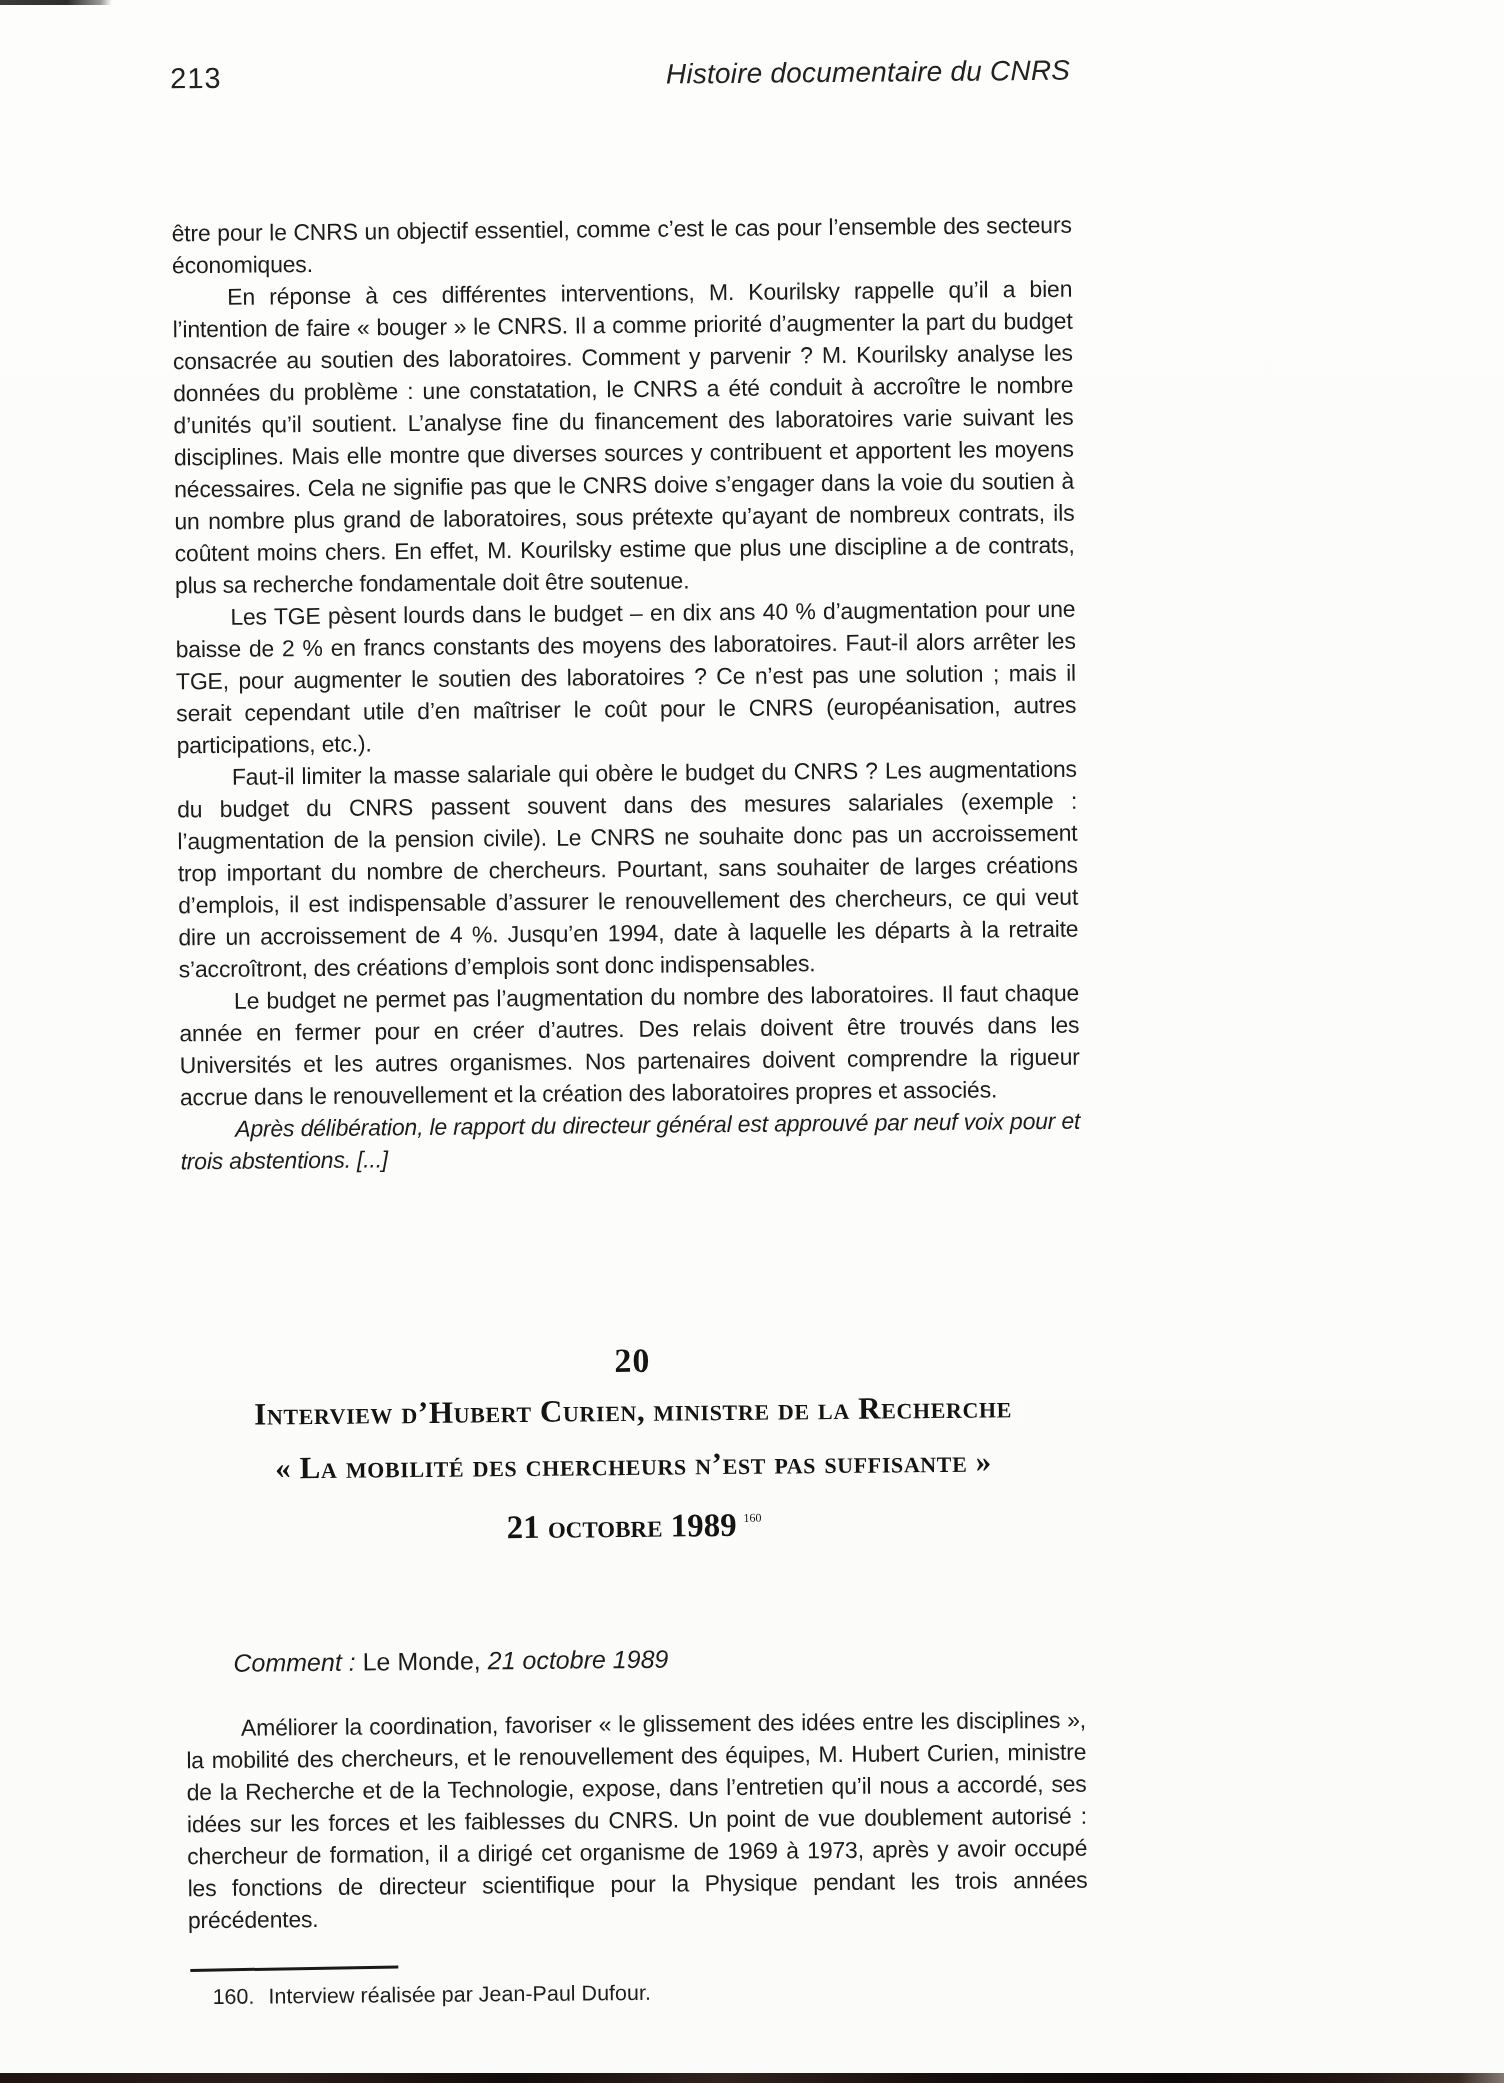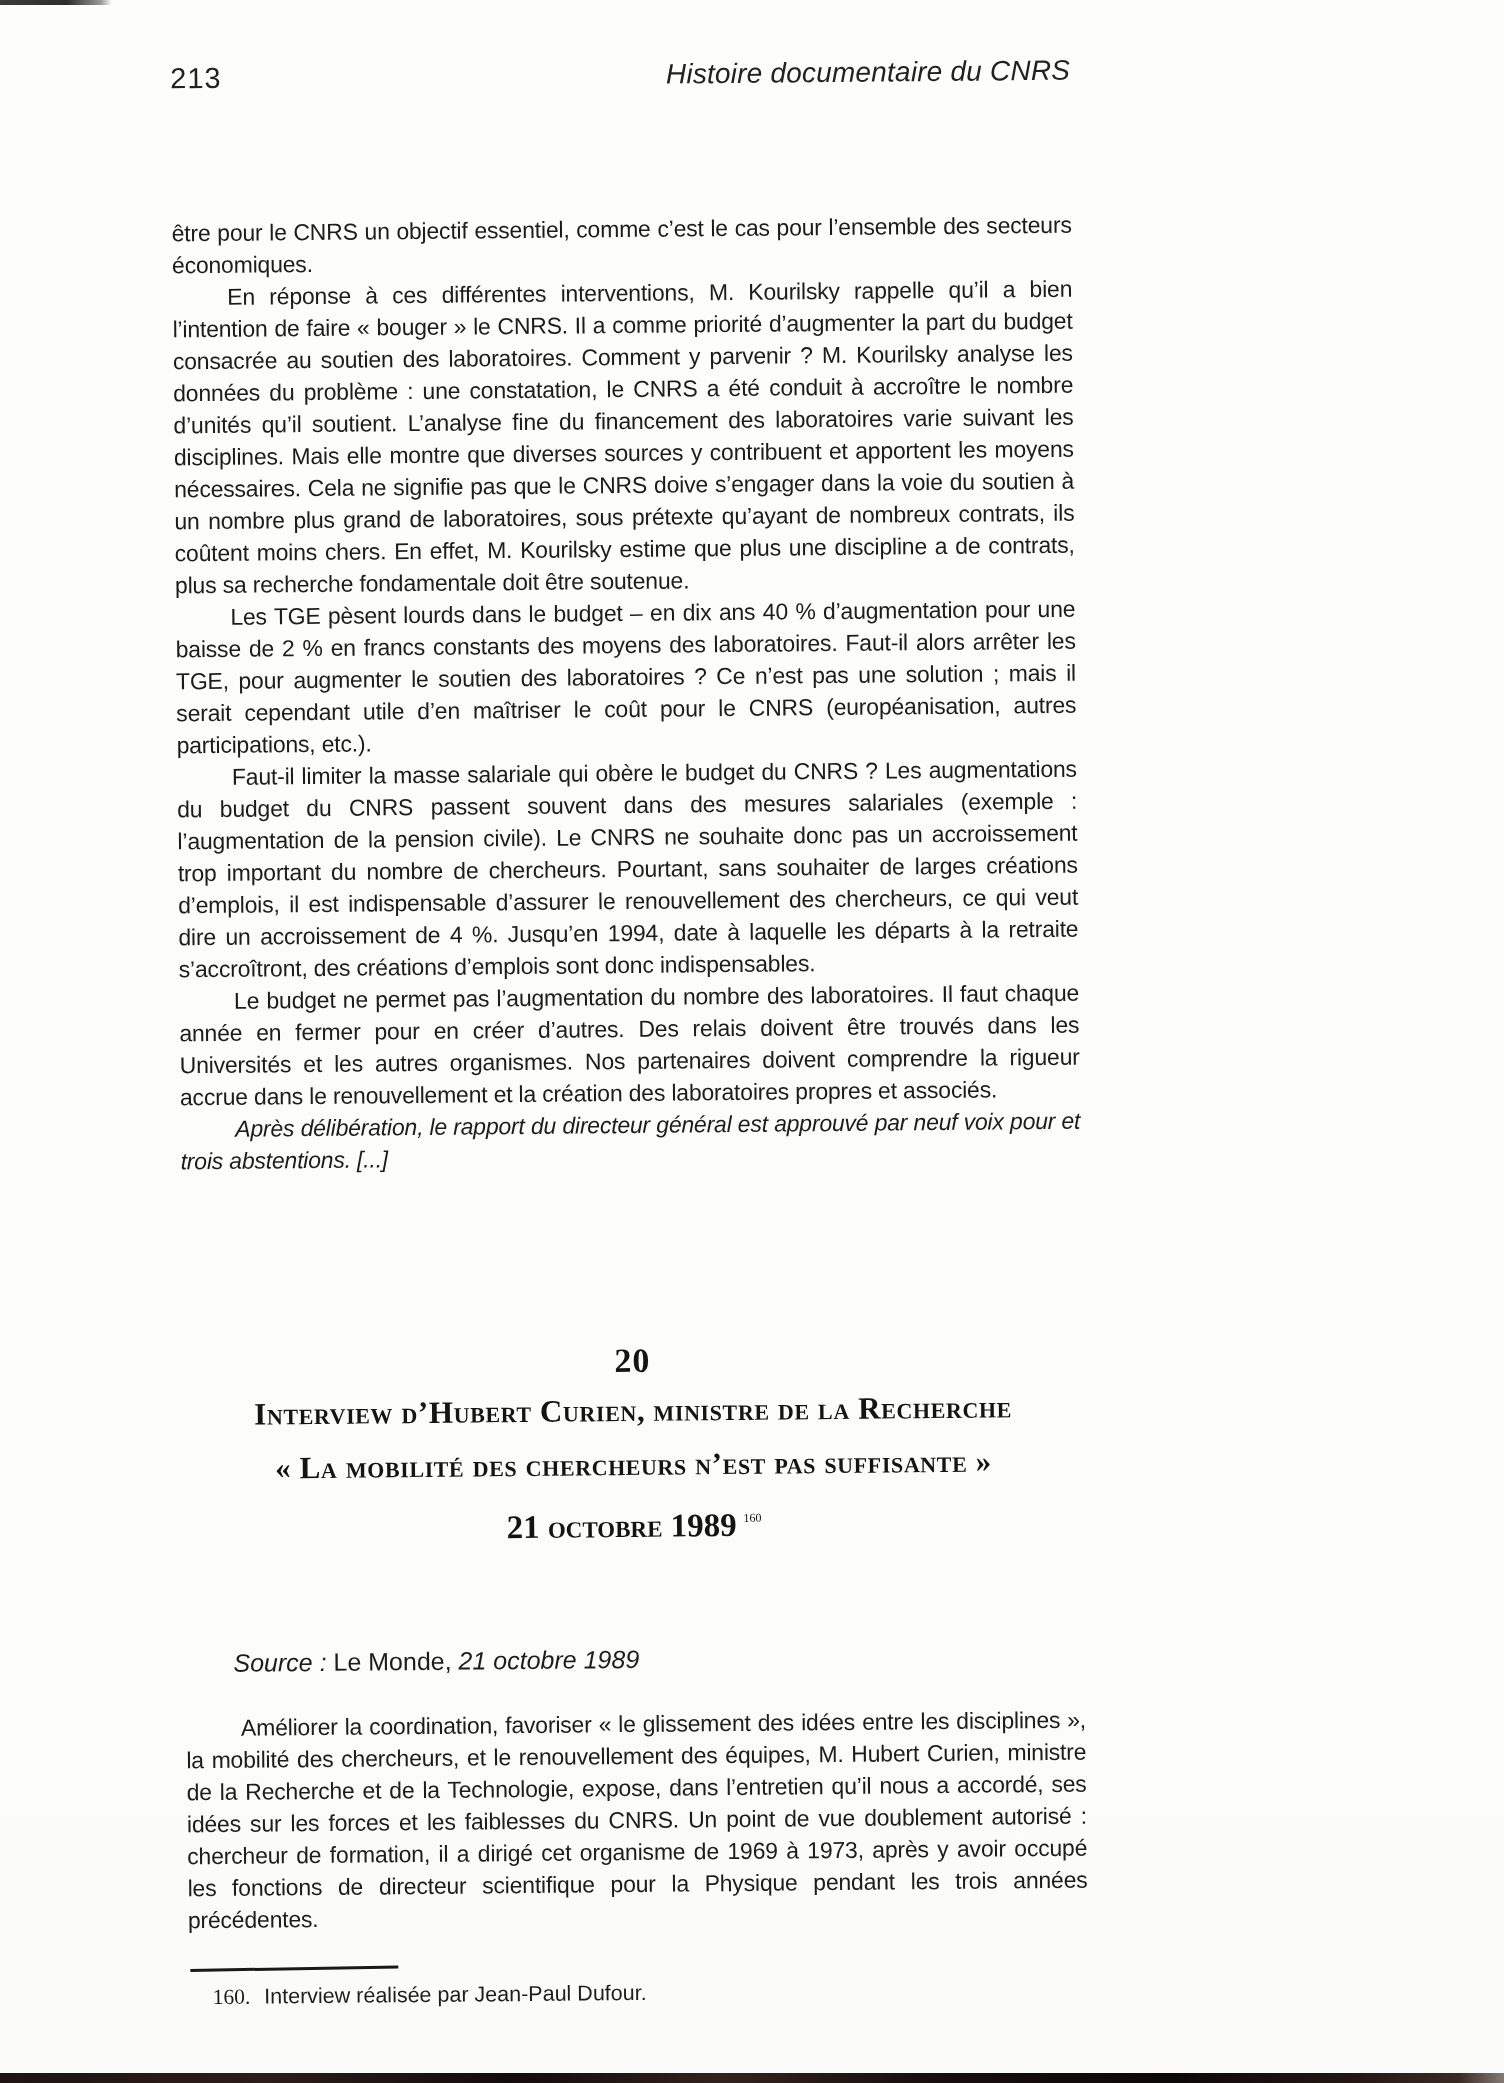--- a/index.html
+++ b/index.html
@@ -58,21 +58,21 @@
   .source-line .it { font-style: italic; }
   .source-line .up { font-style: normal; }
   .intro-block { margin-top: 34px; }
   .footnote-rule {
     margin-top: 32px; margin-left: 2px;
     width: 208px; height: 0;
     border-top: 3px solid #1a1a1a;
     transform: rotate(-0.4deg);
   }
   .footnote { margin-top: 14px; padding-left: 24px; font-size: 21.5px; color: #1d1d1d; }
-  .footnote .fn-num { margin-right: 14px; font-family: Liberation Serif, serif; }
+  .footnote .fn-num { margin-right: 14px; }
   .bottom-strip {
     position: absolute; left: 0; bottom: 0;
     width: 1504px; height: 10px;
     background: linear-gradient(90deg,
       #1f1412 0%, #2b1d19 18%, #120c0a 34%, #32221d 48%,
       #150e0c 63%, #0d0808 78%, #241713 90%, #3a2a24 97%, #857a74 100%);
   }
   .top-smudge {
     position: absolute; left: 0; top: 0;
     width: 112px; height: 5px;
@@ -101,21 +101,21 @@
     </main>
 
     <section class="chapter-heading">
       <div class="chap-num">20</div>
       <div class="chap-title">Interview d’Hubert Curien, ministre de la Recherche</div>
       <div class="chap-title">« La mobilité des chercheurs n’est pas suffisante »</div>
       <div class="chap-date"><span>21 octobre 1989</span><sup>160</sup></div>
     </section>
 
     <div class="source-line">
-      <span class="it">Source :</span>
+      <span class="it">Comment :</span>
       <span class="up">Le Monde,</span>
       <span class="it">21 octobre 1989</span>
     </div>
 
     <div class="intro-block">
       <p class="para indent">Améliorer la coordination, favoriser « le glissement des idées entre les disciplines », la mobilité des chercheurs, et le renouvellement des équipes, M. Hubert Curien, ministre de la Recherche et de la Technologie, expose, dans l’entretien qu’il nous a accordé, ses idées sur les forces et les faiblesses du CNRS. Un point de vue doublement autorisé : chercheur de formation, il a dirigé cet organisme de 1969 à 1973, après y avoir occupé les fonctions de directeur scientifique pour la Physique pendant les trois années précédentes.</p>
     </div>
 
     <div class="footnote-rule"></div>
     <div class="footnote">

